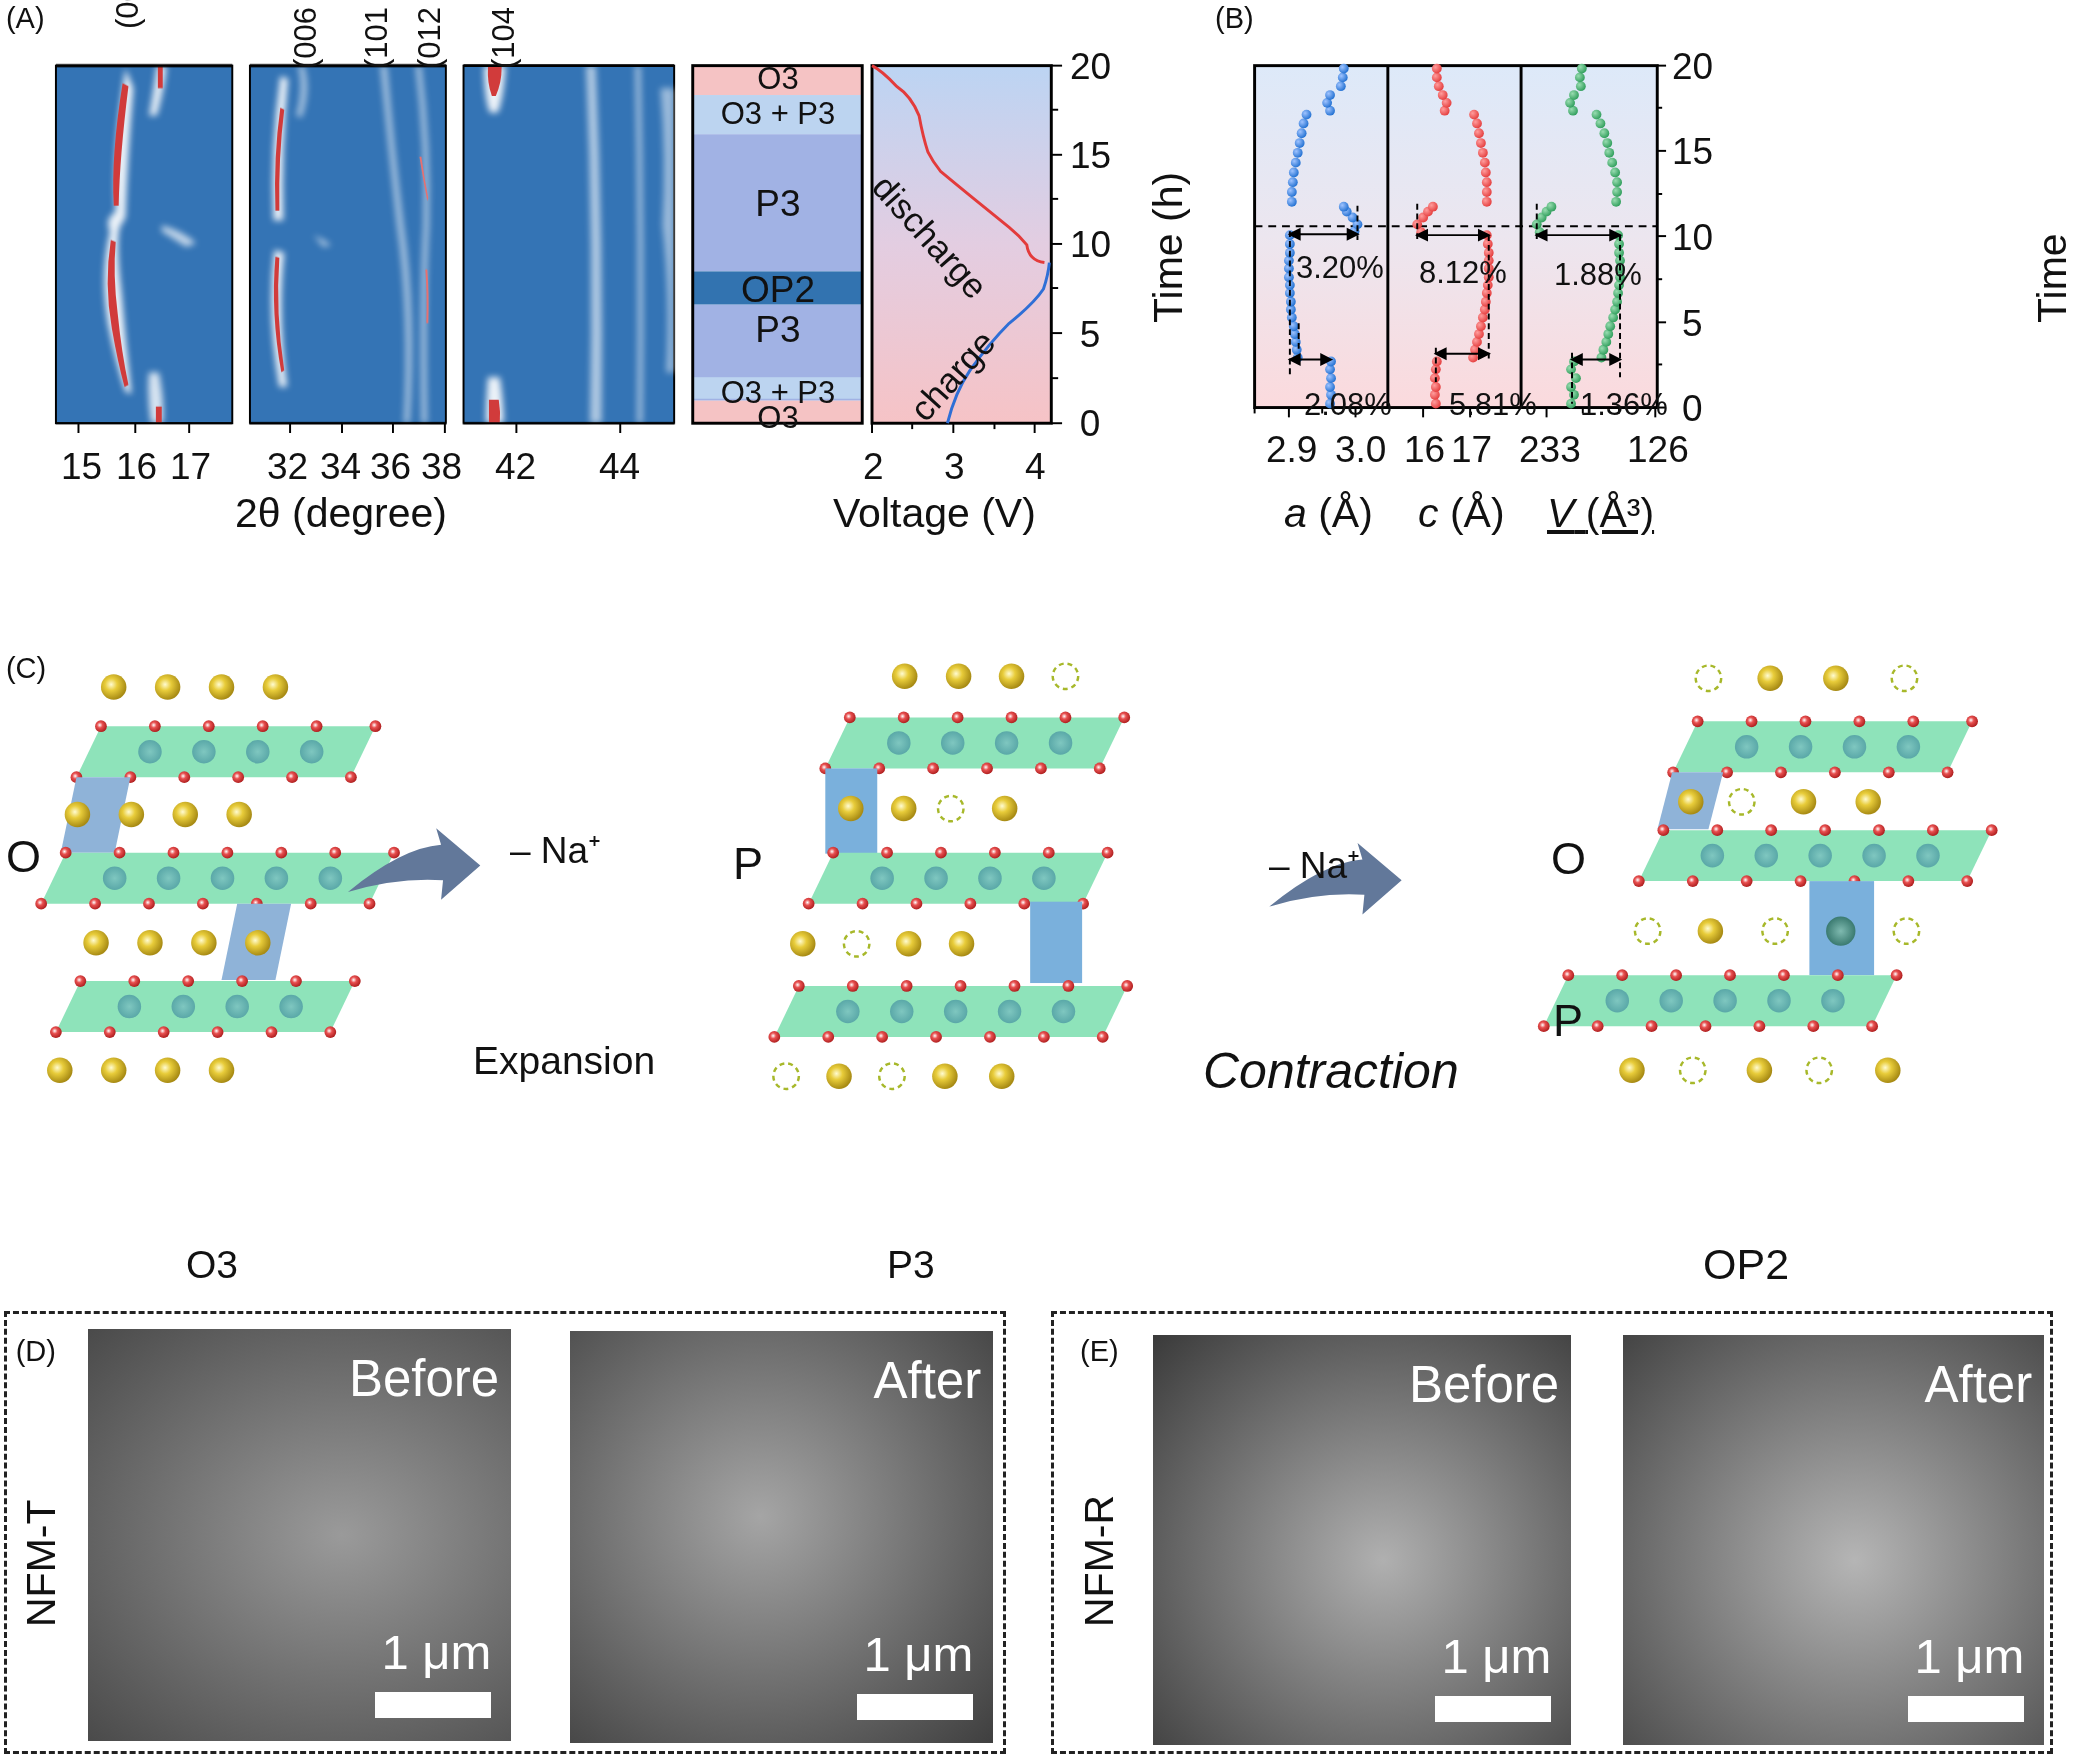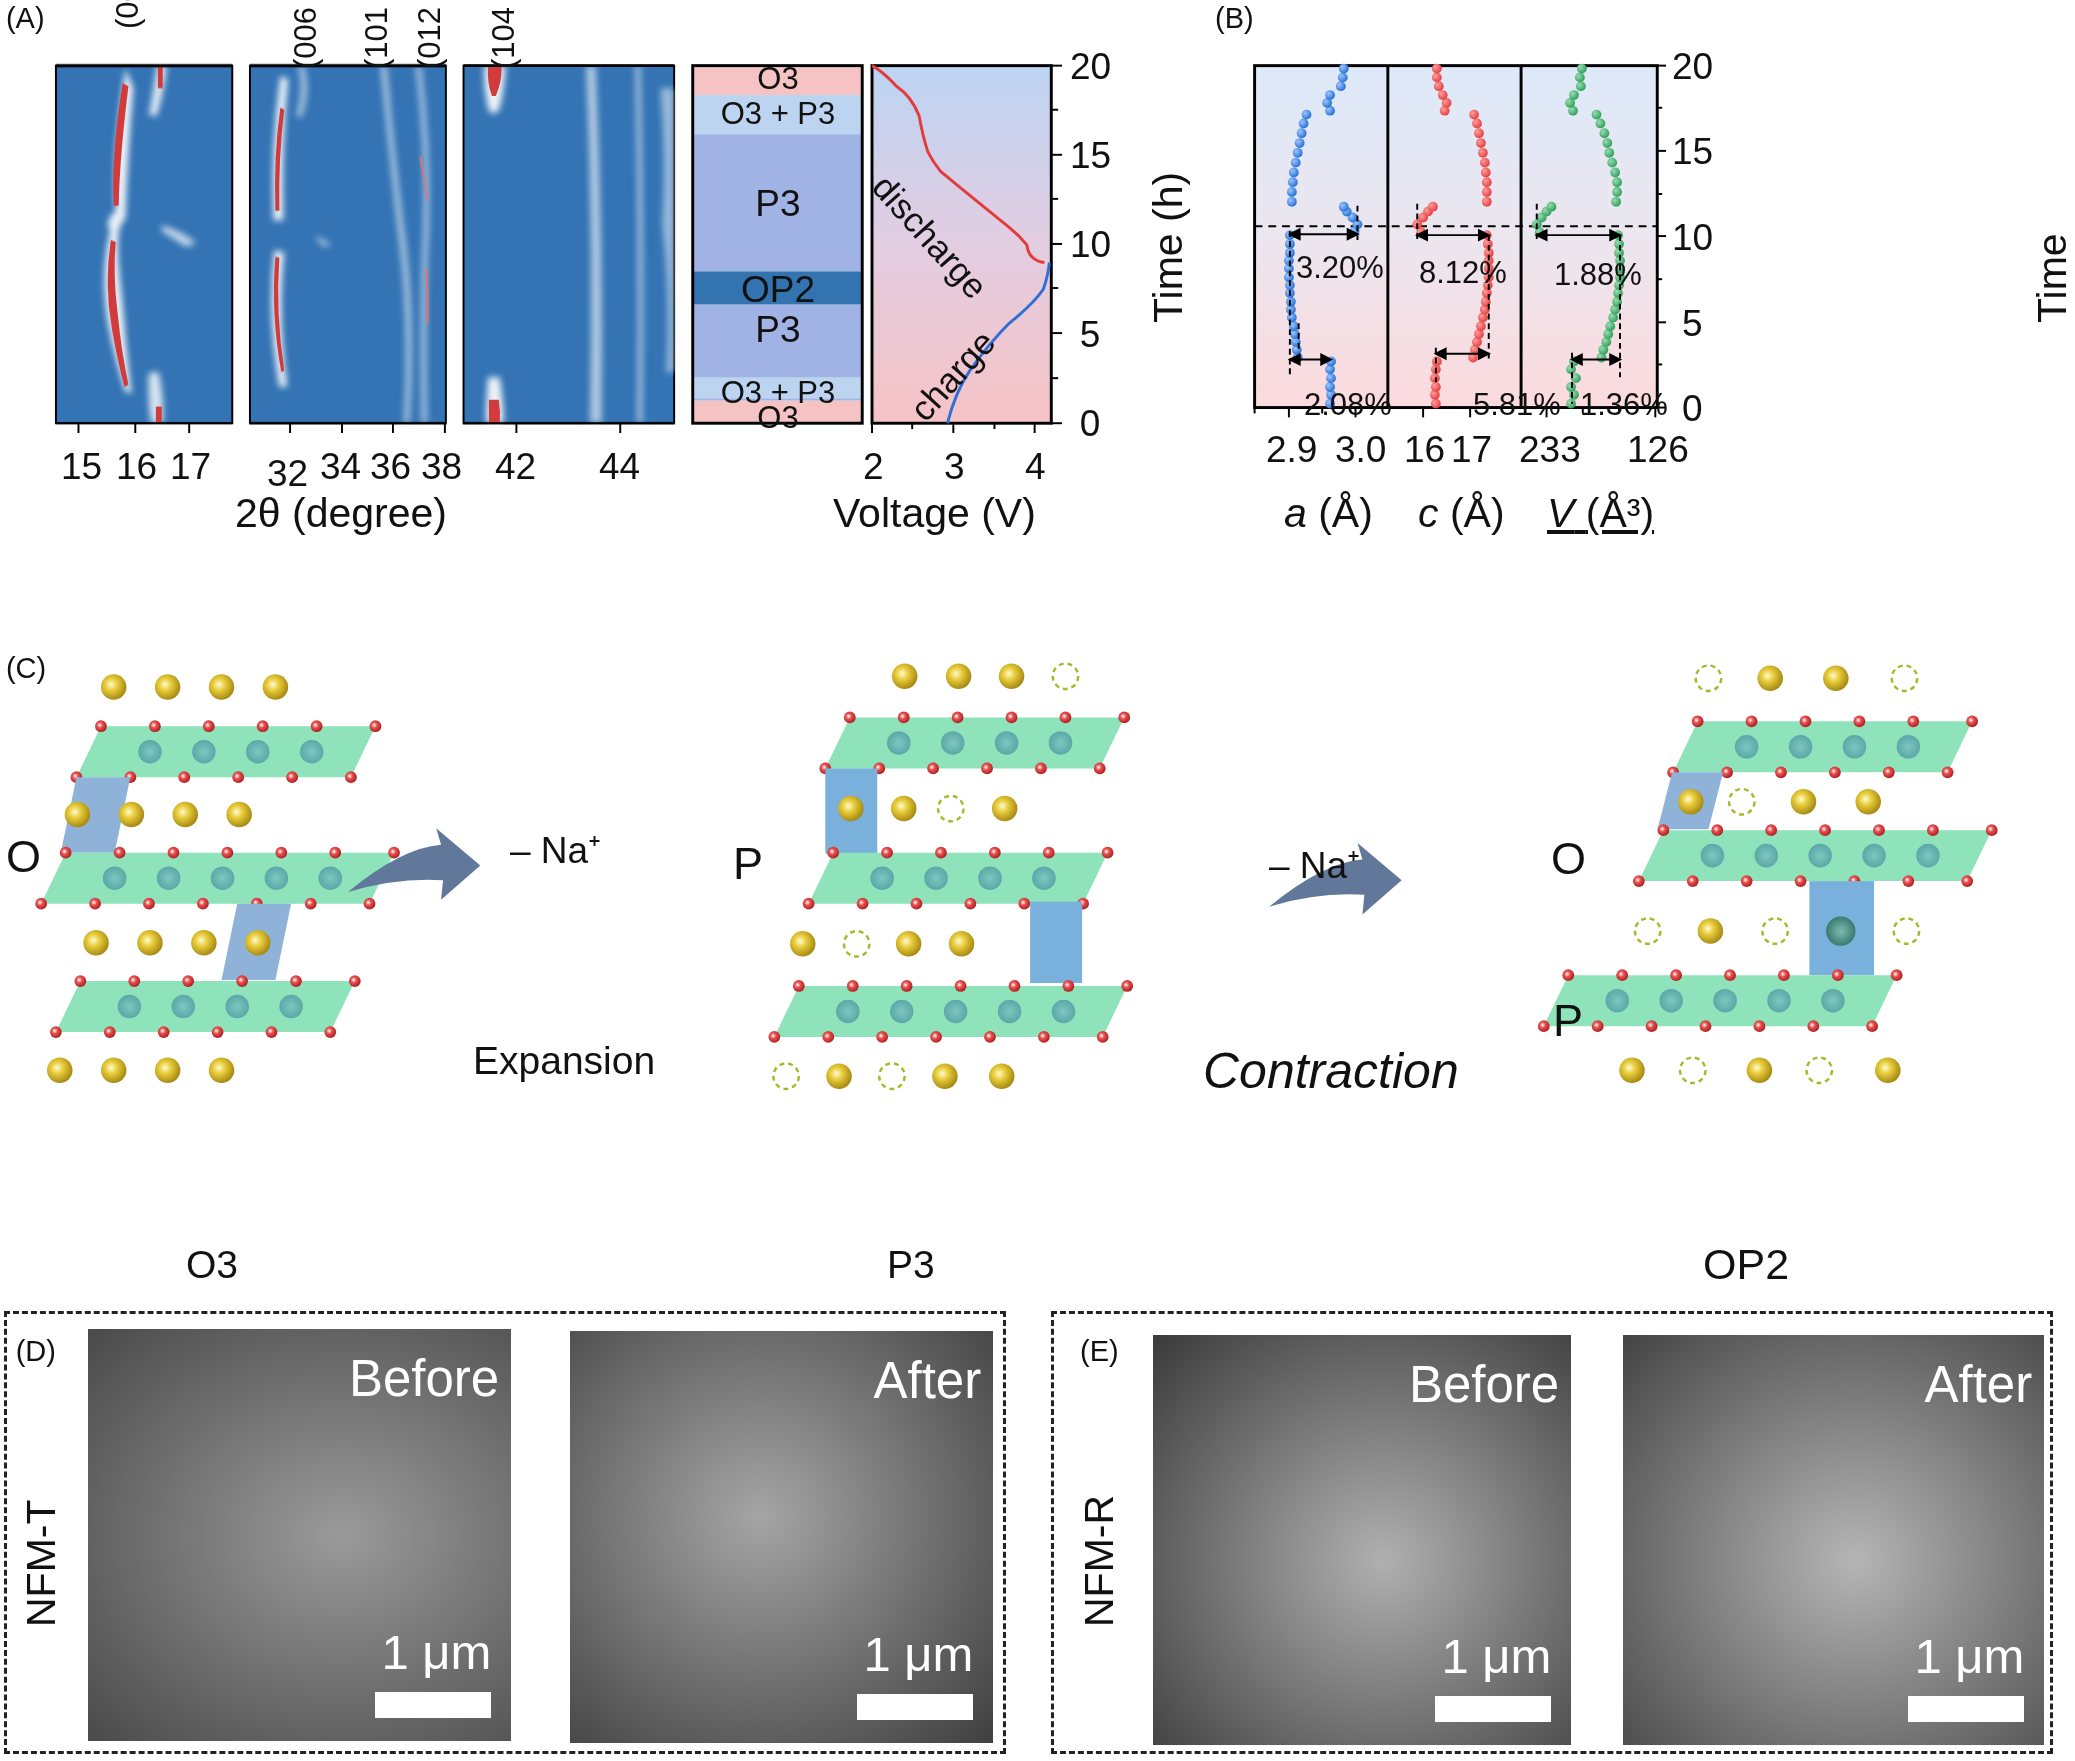--- a/index.html
+++ b/index.html
@@ -125,21 +125,21 @@
   <div class="abs tick" style="left:110px;top:29px;transform:rotate(-90deg);transform-origin:left top;font-size:31px;">(003</div>
   <div class="abs tick" style="left:288px;top:69px;transform:rotate(-90deg);transform-origin:left top;font-size:31px;">(006</div>
   <div class="abs tick" style="left:359px;top:69px;transform:rotate(-90deg);transform-origin:left top;font-size:31px;">(101</div>
   <div class="abs tick" style="left:412px;top:69px;transform:rotate(-90deg);transform-origin:left top;font-size:31px;">(012</div>
   <div class="abs tick" style="left:486px;top:69px;transform:rotate(-90deg);transform-origin:left top;font-size:31px;">(104</div>
 </div>
 
 <div class="abs tick" style="left:61px;top:446px;">15</div>
 <div class="abs tick" style="left:116px;top:446px;">16</div>
 <div class="abs tick" style="left:170px;top:446px;">17</div>
-<div class="abs tick" style="left:267px;top:446px;margin-top:7px;">32</div>
+<div class="abs tick" style="left:267px;top:446px;">32</div>
 <div class="abs tick" style="left:320px;top:446px;">34</div>
 <div class="abs tick" style="left:370px;top:446px;">36</div>
 <div class="abs tick" style="left:421px;top:446px;">38</div>
 <div class="abs tick" style="left:495px;top:446px;">42</div>
 <div class="abs tick" style="left:599px;top:446px;">44</div>
 <div class="abs axlabel" style="left:235px;top:490px;">2θ (degree)</div>
 
 <div class="abs" style="left:693px;top:61px;width:170px;text-align:center;font-size:31px;">O3</div>
 <div class="abs" style="left:693px;top:96px;width:170px;text-align:center;font-size:31px;">O3 + P3</div>
 <div class="abs" style="left:693px;top:183px;width:170px;text-align:center;font-size:37px;">P3</div>
@@ -380,21 +380,21 @@
       <line x1="451" y1="285" x2="456" y2="285"></line>
       <line x1="451" y1="329" x2="460" y2="329"></line>
       <line x1="451" y1="372" x2="456" y2="372"></line>
       <line x1="451" y1="416" x2="460" y2="416"></line>
   </g>
 </svg>
 
 <div class="abs" style="left:1296px;top:250px;font-size:31px;">3.20%</div>
 <div class="abs" style="left:1304px;top:387px;font-size:31px;">2.08%</div>
 <div class="abs" style="left:1419px;top:255px;font-size:31px;">8.12%</div>
-<div class="abs" style="left:1449px;top:431px;font-size:31px;transform:translateY(-44px);margin-left:24px;">5.81%</div>
+<div class="abs" style="left:1449px;top:431px;font-size:31px;transform:translateY(-44px);">5.81%</div>
 <div class="abs" style="left:1554px;top:257px;font-size:31px;">1.88%</div>
 <div class="abs" style="left:1580px;top:431px;font-size:31px;transform:translateY(-44px);">1.36%</div>
 
 <div class="abs tick" style="left:1266px;top:429px;">2.9</div>
 <div class="abs tick" style="left:1335px;top:429px;">3.0</div>
 <div class="abs tick" style="left:1404px;top:429px;">16</div>
 <div class="abs tick" style="left:1451px;top:429px;">17</div>
 <div class="abs tick" style="left:1519px;top:429px;">233</div>
 <div class="abs tick" style="left:1627px;top:429px;">126</div>
 

